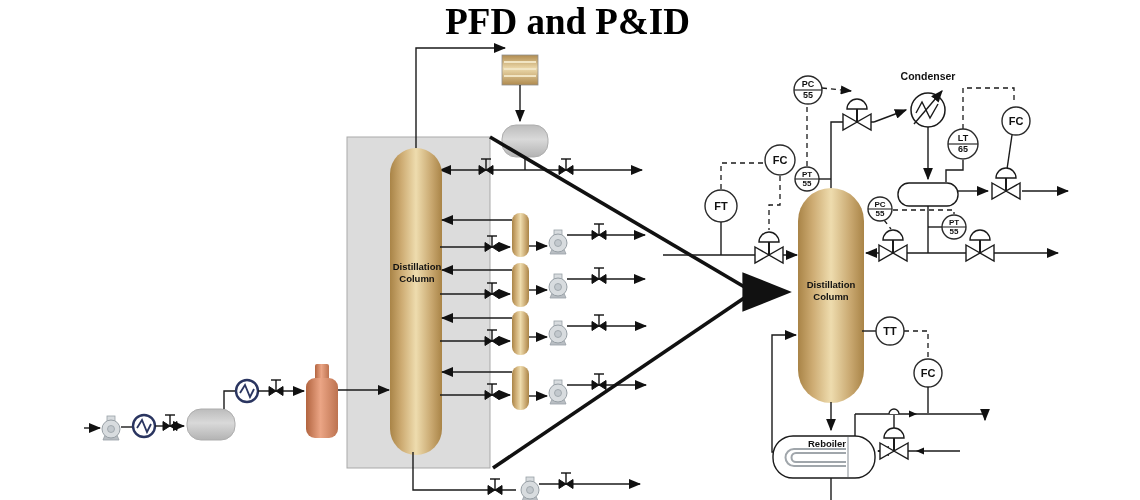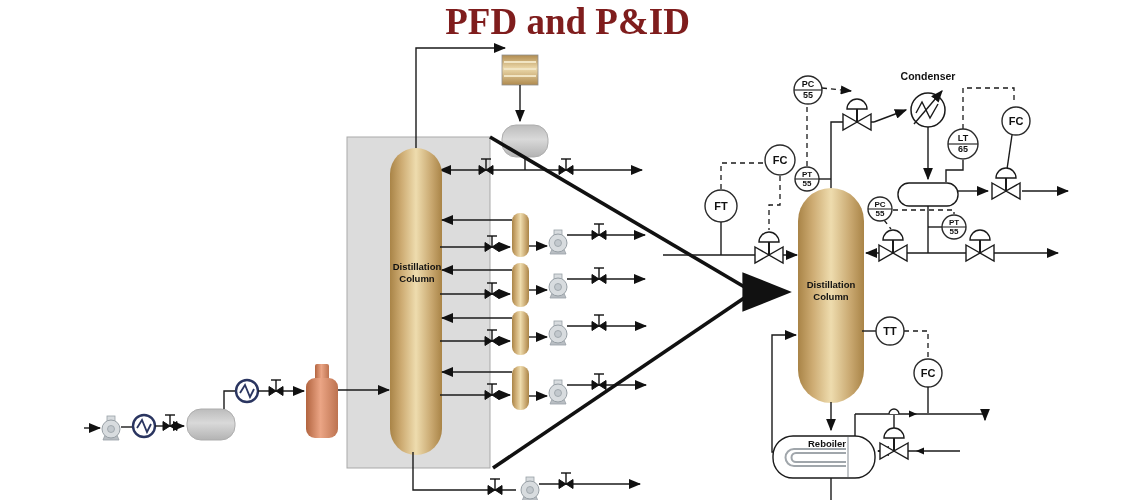--- a/index.html
+++ b/index.html
@@ -1,20 +1,20 @@
 <!DOCTYPE html>
 <html><head>
 <meta charset="utf-8">
 <style>
   html,body{margin:0;padding:0;background:#fff;}
   #stage{position:relative;width:1140px;height:500px;background:#ffffff;overflow:hidden;
          font-family:"Liberation Sans",sans-serif;}
   #title{position:absolute;left:50%;top:0;transform:translateX(-51%);
          font-family:"Liberation Serif",serif;font-weight:bold;font-size:37px;
-         color:#7f1d1d;white-space:nowrap;}
+         color:#000000;white-space:nowrap;}
   svg{position:absolute;left:0;top:0;}
   .pl{stroke:#1a1a1a;stroke-width:1.4;fill:none;}
   .thick{stroke:#111;stroke-width:3.6;fill:none;}
   .dash{stroke:#1a1a1a;stroke-width:1.3;fill:none;stroke-dasharray:5 4;}
   circle.inst{fill:#fff;stroke:#2a2a2a;stroke-width:1.4;}
   .tagL{font:bold 9px "Liberation Sans",sans-serif;text-anchor:middle;fill:#111;}
   .tagS{font:bold 8px "Liberation Sans",sans-serif;text-anchor:middle;fill:#111;}
   .tag1{font:bold 11px "Liberation Sans",sans-serif;text-anchor:middle;fill:#111;}
   .eqlab{font:600 9.5px "Liberation Sans",sans-serif;text-anchor:middle;fill:#111;}
   .conlab{font:bold 10.5px "Liberation Sans",sans-serif;text-anchor:middle;fill:#111;}

